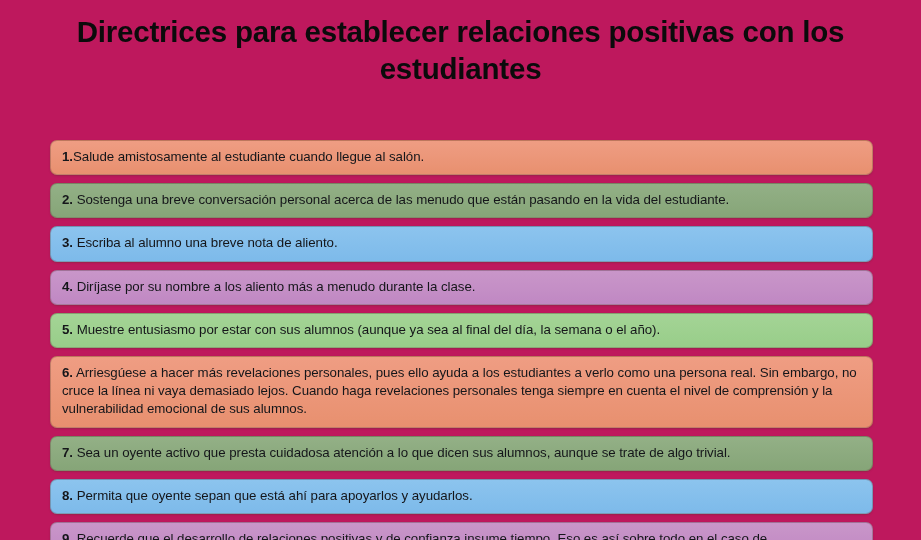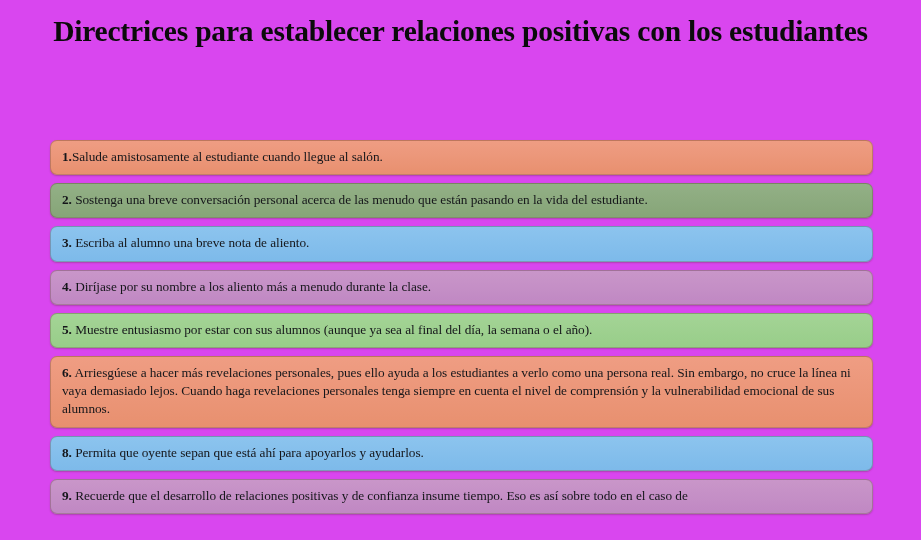--- a/index.html
+++ b/index.html
@@ -60,28 +60,29 @@
   .row-body {
     display: inline;
   }
   .row.last {
     margin-bottom: 0;
   }
 </style>
 </head>
 <body style="background: rgb(248, 214, 203);">
 
-<div class="page" style="background: #d946ef; font-family: Liberation Serif, serif;">
+<div class="page" style="background: #be185d;">
 
   <h1 class="page-title" style="color: rgb(11, 11, 11);">Directrices para establecer relaciones positivas con los estudiantes</h1>
 
   <ul class="list" id="guidelines-list">
       <li class="row" style="background: linear-gradient(rgb(239, 157, 131) 0%, rgb(232, 144, 111) 100%);"><span class="num">1.</span><span class="row-body">Salude amistosamente al estudiante cuando llegue al  salón.</span></li>
       <li class="row" style="background: linear-gradient(rgb(147, 176, 134) 0%, rgb(134, 165, 120) 100%);"><span class="num">2.</span><span class="row-body"> Sostenga una breve conversación personal acerca de las menudo que están pasando en la vida del estudiante.</span></li>
       <li class="row" style="background: linear-gradient(rgb(140, 196, 238) 0%, rgb(125, 186, 234) 100%);"><span class="num">3.</span><span class="row-body"> Escriba al alumno una breve nota de aliento.</span></li>
       <li class="row" style="background: linear-gradient(rgb(201, 150, 201) 0%, rgb(192, 136, 195) 100%);"><span class="num">4.</span><span class="row-body"> Diríjase por su nombre a los aliento más a menudo durante la clase.</span></li>
       <li class="row" style="background: linear-gradient(rgb(164, 212, 150) 0%, rgb(152, 205, 137) 100%);"><span class="num">5.</span><span class="row-body"> Muestre entusiasmo por estar con sus alumnos (aunque ya sea al final del día, la semana o el año).</span></li>
       <li class="row" style="background: linear-gradient(rgb(239, 157, 131) 0%, rgb(232, 144, 111) 100%);"><span class="num">6.</span><span class="row-body"> Arriesgúese a hacer más revelaciones personales, pues ello ayuda a los estudiantes a verlo como una persona real. Sin embargo, no cruce la línea ni vaya demasiado lejos. Cuando haga revelaciones personales tenga siempre en cuenta el nivel de comprensión y la vulnerabilidad emocional de sus alumnos.</span></li>
+      <li class="row" style="background: linear-gradient(rgb(147, 176, 134) 0%, rgb(134, 165, 120) 100%);"><span class="num">7.</span><span class="row-body"> Sea un oyente activo que presta cuidadosa atención a lo que dicen sus alumnos, aunque se trate de algo trivial.</span></li>
       <li class="row" style="background: linear-gradient(rgb(140, 196, 238) 0%, rgb(125, 186, 234) 100%);"><span class="num">8.</span><span class="row-body"> Permita que oyente sepan que está ahí para apoyarlos y ayudarlos.</span></li>
       <li class="row last" style="background: linear-gradient(rgb(201, 150, 201) 0%, rgb(192, 136, 195) 100%);"><span class="num">9.</span><span class="row-body"> Recuerde que el desarrollo de relaciones positivas y de confianza insume tiempo. Eso es así sobre todo en el caso de</span></li>
     </ul>
 
 </div>
 
 </body></html>

